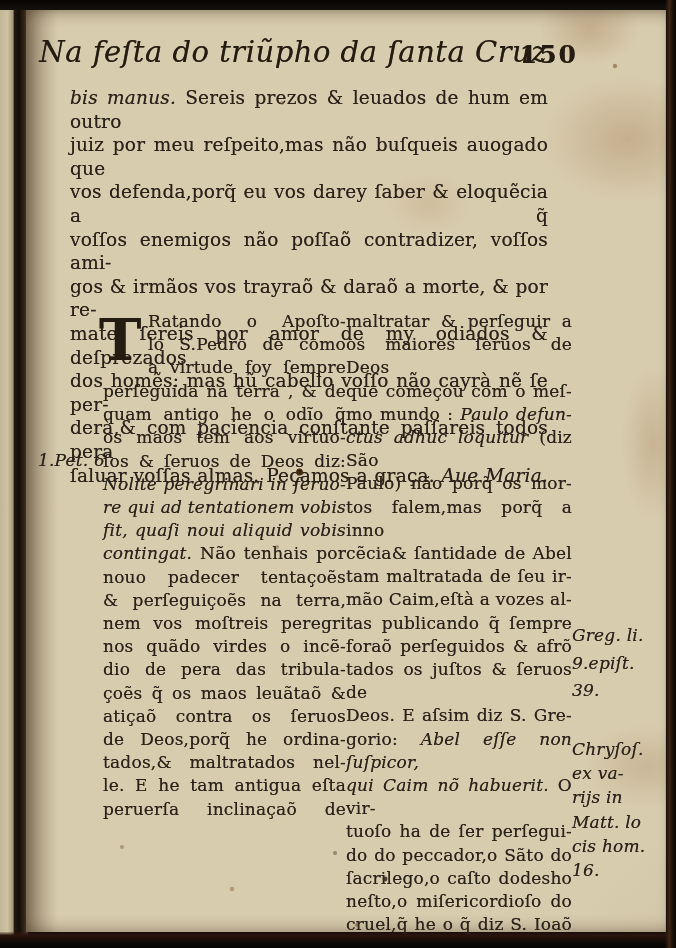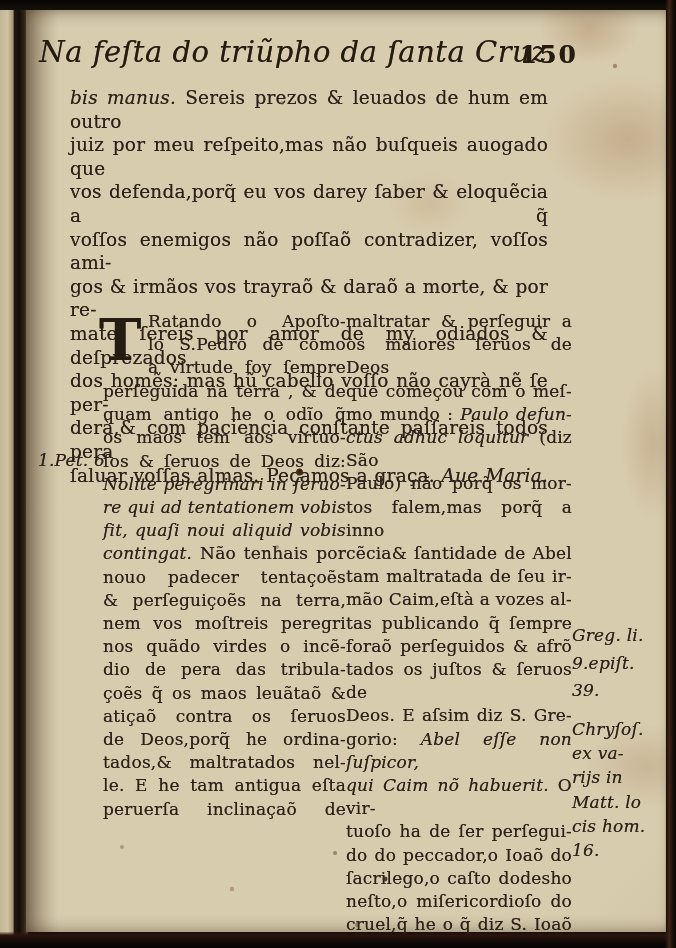--- a/index.html
+++ b/index.html
@@ -43,21 +43,21 @@
   .it{font-style:italic;}
   
   .dropblock{position:relative;min-height:70px;}
   .dropcap{position:absolute;left:-4px;top:2px;font-size:57px;line-height:56px;font-weight:bold;color:#241b11;}
   .indent{margin-left:45px;}
   
   .note{position:absolute;font-style:italic;font-size:17px;color:#2a211a;}
   .note .tl{text-align:left;text-align-last:left;}
   .note-left{left:12px;top:438px;width:70px;line-height:24px;}
   .note-greg{left:546px;top:612px;width:92px;line-height:27.5px;}
-  .note-chrys{left:546px;top:707px;width:92px;line-height:24.2px;}
+  .note-chrys{left:546px;top:727px;width:92px;line-height:24.2px;}
   
   .inkblot{position:absolute;left:270px;top:458px;width:7px;height:8px;border-radius:50%;
            background:radial-gradient(circle,#31200f 0%,#4a3318 60%,transparent 75%);}
   .specks{position:absolute;left:0;top:0;width:2px;height:2px;border-radius:50%;background:transparent;
           box-shadow:
             358px 868px 0 1.5px rgba(55,38,26,.85),
             308px 842px 0 1px rgba(90,66,44,.5),
             255px 92px 0 1px rgba(110,80,50,.45),
             588px 55px 0 1.2px rgba(120,80,45,.55),
             250px 536px 0 1px rgba(100,72,46,.4),
@@ -134,21 +134,21 @@
           <div class="tl"><span class="seg">cẽcia&amp; ſantidade de Abel</span></div>
           <div class="tl"><span class="seg">tam maltratada de ſeu ir-</span></div>
           <div class="tl"><span class="seg">mão Caim,eſtà a vozes al-</span></div>
           <div class="tl"><span class="seg">tas publicando q̃ ſempre</span></div>
           <div class="tl"><span class="seg">foraõ perſeguidos &amp; afrõ</span></div>
           <div class="tl"><span class="seg">tados os juſtos &amp; ſeruos de</span></div>
           <div class="tl"><span class="seg">Deos. E aſsim diz S. Gre-</span></div>
           <div class="tl"><span class="seg">gorio: </span><span class="seg it">Abel eſſe non ſuſpicor,</span></div>
           <div class="tl"><span class="seg it">qui Caim nõ habuerit.</span><span class="seg"> O vir-</span></div>
           <div class="tl"><span class="seg">tuoſo ha de ſer perſegui-</span></div>
-          <div class="tl"><span class="seg">do do peccador,o Ioaõ do</span></div>
+          <div class="tl"><span class="seg">do do peccador,o Sãto do</span></div>
           <div class="tl"><span class="seg">ſacrilego,o caſto dodesho</span></div>
           <div class="tl"><span class="seg">neſto,o miſericordioſo do</span></div>
           <div class="tl"><span class="seg">cruel,q̃ he o q̃ diz S. Ioaõ</span></div>
           <div class="tl"><span class="seg">Chryſoſtomo : </span><span class="seg it">Virtus con-</span></div>
         </div>
 
     </div>
 
     <div class="note note-left">
         <div class="tl">1.Pet. 6</div>

